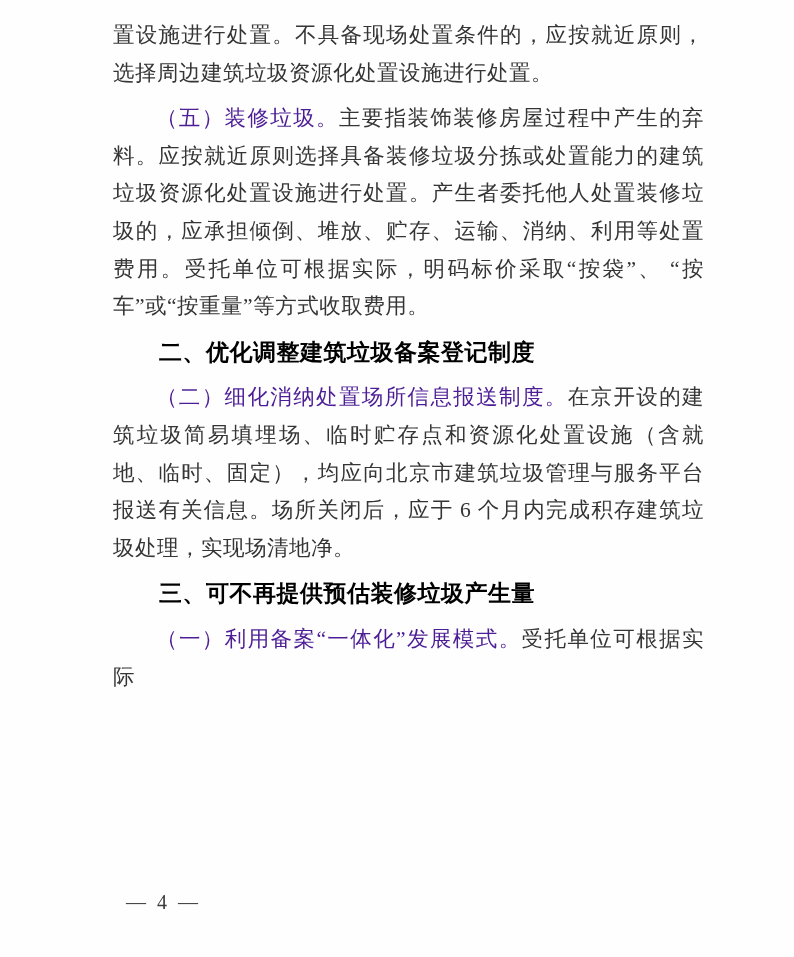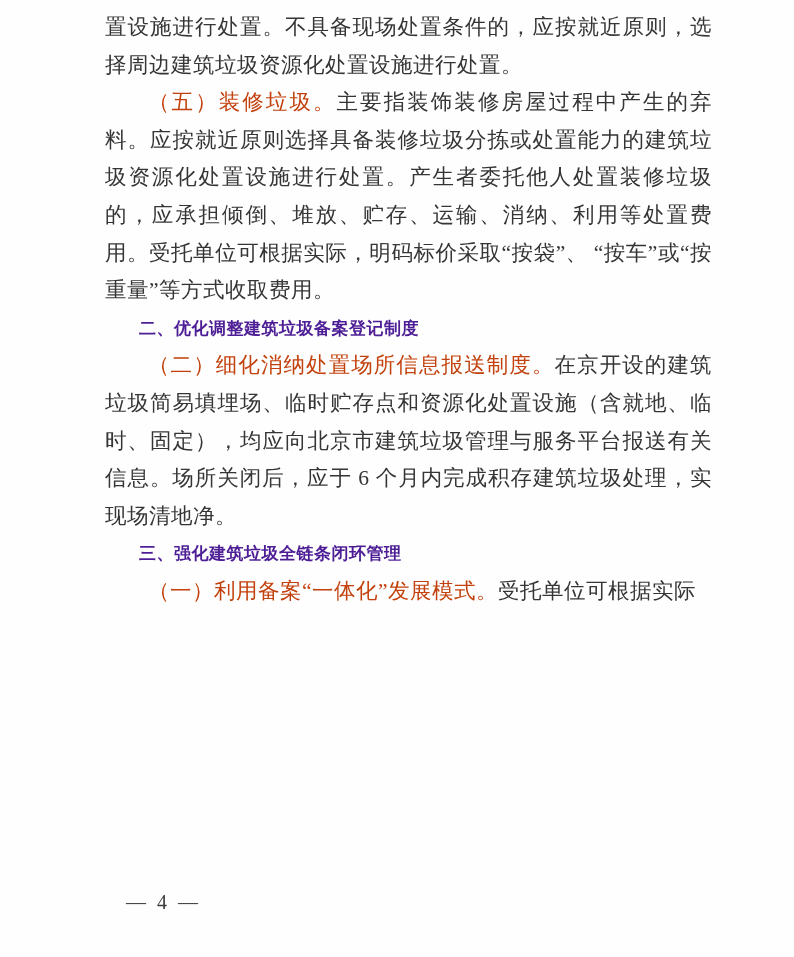--- a/index.html
+++ b/index.html
@@ -24,36 +24,36 @@
     left: 105px;
     top: 9px;
     width: 607px;
     color: #353535;
     font-size: 21.5px;
     line-height: 37.6px;
     text-align: justify;
     letter-spacing: 0.5px;
   }
   .textblock p, .textblock h2 {
-    margin: 0;
+    margin: 8px;
     padding: 0;
     text-indent: 2em;
   }
   .textblock p.noindent {
     text-indent: 0;
   }
   .heading {
     font-family: "Liberation Sans", "DejaVu Sans", sans-serif;
     font-weight: 700;
-    font-size: 17px;
-    color: #4c1d95;
+    font-size: 23px;
+    color: #000000;
     line-height: 37.6px;
   }
   .lead {
-    color: #c2410c;
+    color: #4c1d95;
   }
   .pagenum {
     position: absolute;
     left: 126px;
     top: 891px;
     font-size: 20px;
     color: #3c3c3c;
     letter-spacing: 3px;
     font-family: "Liberation Serif", "DejaVu Serif", serif;
   }
@@ -67,21 +67,21 @@
 
     <p class="noindent">置设施进行处置。不具备现场处置条件的，应按就近原则，选择周边建筑垃圾资源化处置设施进行处置。</p>
 
     <p><span class="lead">（五）装修垃圾。</span><span>主要指装饰装修房屋过程中产生的弃料。应按就近原则选择具备装修垃圾分拣或处置能力的建筑垃圾资源化处置设施进行处置。产生者委托他人处置装修垃圾的，应承担倾倒、堆放、贮存、运输、消纳、利用等处置费用。受托单位可根据实际，明码标价采取“按袋”、 “按车”或“按重量”等方式收取费用。</span></p>
 
     <h2 class="heading">二、优化调整建筑垃圾备案登记制度</h2>
 
 
     <p><span class="lead">（二）细化消纳处置场所信息报送制度。</span><span>在京开设的建筑垃圾简易填埋场、临时贮存点和资源化处置设施（含就地、临时、固定），均应向北京市建筑垃圾管理与服务平台报送有关信息。场所关闭后，应于 6 个月内完成积存建筑垃圾处理，实现场清地净。</span></p>
 
-    <h2 class="heading">三、强化建筑垃圾全链条闭环管理</h2>
+    <h2 class="heading">三、可不再提供预估装修垃圾产生量</h2>
 
     <p><span class="lead">（一）利用备案“一体化”发展模式。</span><span>受托单位可根据实际</span></p>
 
   </div>
 
   <div class="pagenum">— 4 —</div>
 
 </div>
 
 </body></html>

